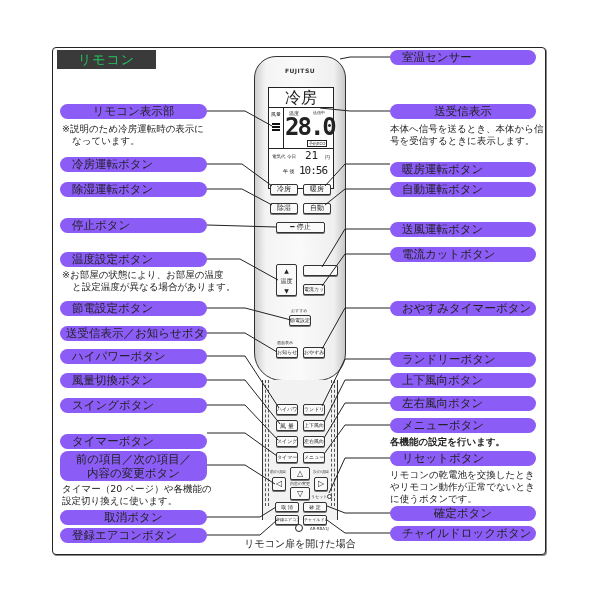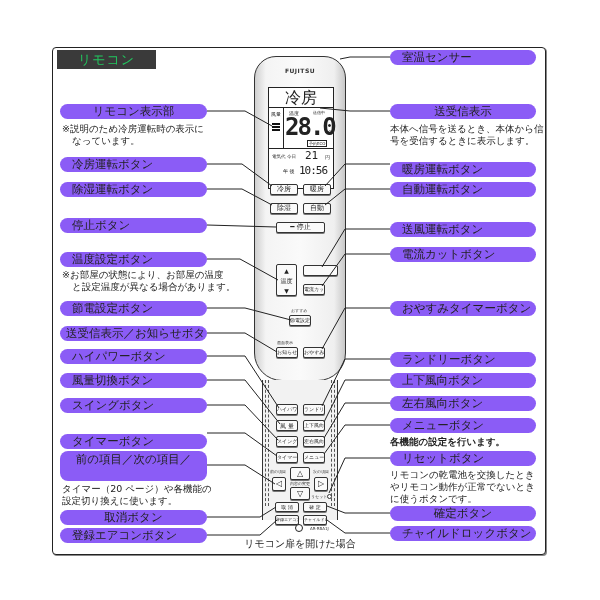--- a/index.html
+++ b/index.html
@@ -200,20 +200,21 @@
 
 <div class="lbl" style="left:60px;top:301px;width:147px;">節電設定ボタン</div>
 <div class="lbl" style="left:60px;top:326px;width:147px;padding-left:6px;">送受信表示／お知らせボタン</div>
 <div class="lbl" style="left:60px;top:349px;width:147px;">ハイパワーボタン</div>
 <div class="lbl" style="left:60px;top:373px;width:147px;">風量切換ボタン</div>
 <div class="lbl" style="left:60px;top:398px;width:147px;">スイングボタン</div>
 <div class="lbl" style="left:60px;top:426px;width:147px;margin-top:8px;">タイマーボタン</div>
 
 <div class="lbl tall" style="left:60px;top:451px;width:147px;">
   <div>前の項目／次の項目／</div>
+  <div>内容の変更ボタン</div>
 </div>
 <div class="note" style="left:62px;top:483px;">タイマー（20 ページ）や各機能の</div>
 <div class="note" style="left:62px;top:495px;">設定切り換えに使います。</div>
 
 <div class="lbl center" style="left:60px;top:510px;width:147px;">取消ボタン</div>
 <div class="lbl" style="left:60px;top:528px;width:147px;">登録エアコンボタン</div>
 
 <div class="lbl" style="left:390px;top:50px;width:146px;">室温センサー</div>
 <div class="lbl center" style="left:390px;top:104px;width:146px;">送受信表示</div>
 <div class="note" style="left:390px;top:123px;">本体へ信号を送るとき、本体から信</div>

